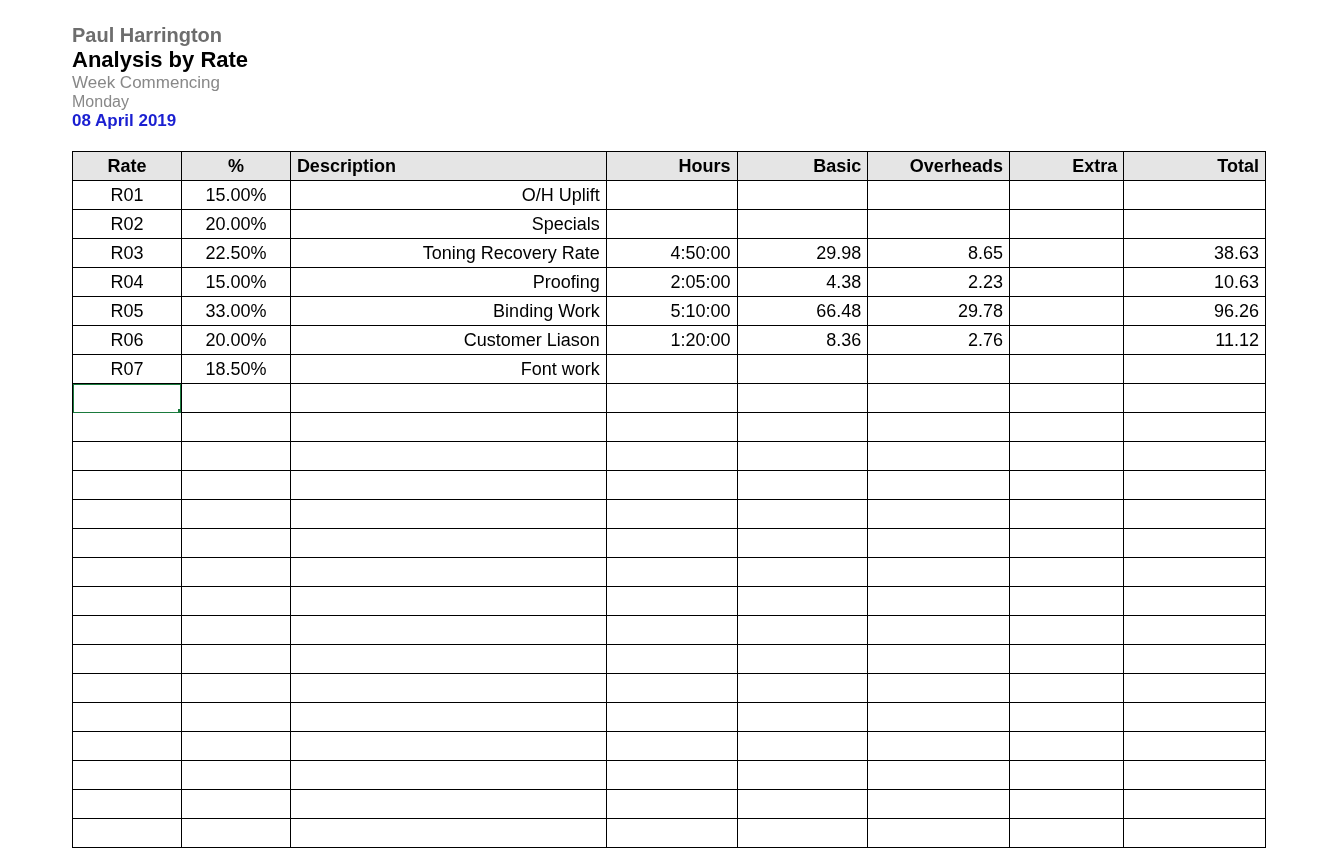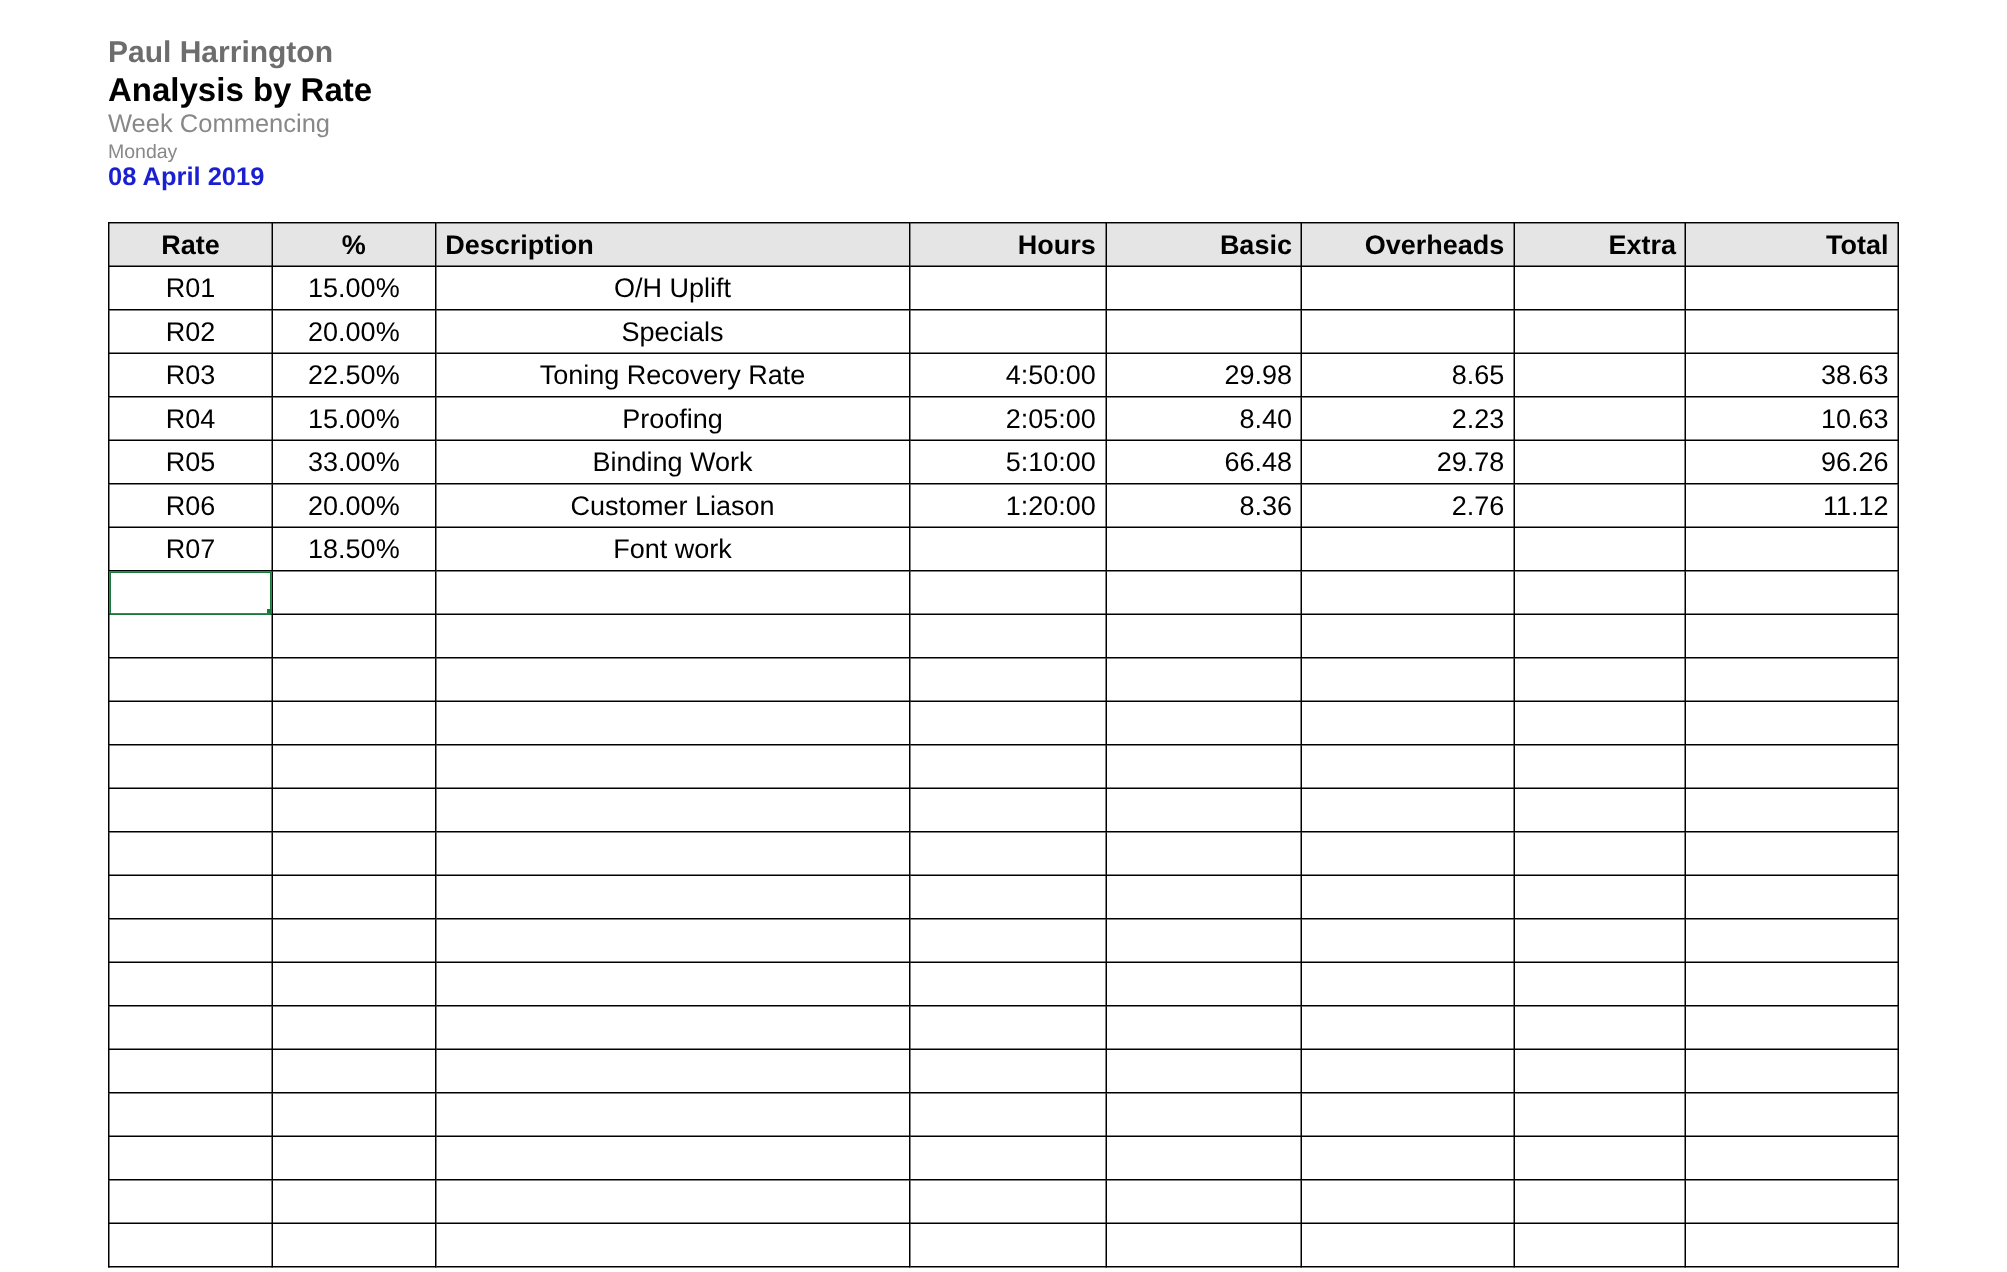--- a/index.html
+++ b/index.html
@@ -33,21 +33,21 @@
     color: #000;
     flex: 1;
   }
   .week-label {
     color: #888;
     font-size: 17px;
     margin-right: 8px;
   }
   .week-day {
     color: #888;
-    font-size: 13px;
+    font-size: 16px;
     margin-right: 40px;
   }
   .week-date {
     color: #1a1fd1;
     font-weight: bold;
     font-size: 17px;
   }
 
   table.sheet {
     border-collapse: collapse;
@@ -75,21 +75,21 @@
   col.c-basic { width: 120px; }
   col.c-over  { width: 130px; }
   col.c-extra { width: 105px; }
   col.c-total { width: 130px; }
 
   th.h-rate, th.h-pct { text-align: center; }
   th.h-desc { text-align: left; }
   th.h-hours, th.h-basic, th.h-over, th.h-extra, th.h-total { text-align: right; }
 
   td.c-rate, td.c-pct { text-align: center; }
-  td.c-desc { text-align: center; }
+  td.c-desc { text-align: right; }
   td.c-hours, td.c-basic, td.c-over, td.c-extra, td.c-total { text-align: right; }
 
   tr.selected td.c-rate {
     outline: 1px solid #1a7a3d;
     outline-offset: -1px;
     position: relative;
   }
   tr.selected td.c-rate::after {
     content: "";
     position: absolute;
@@ -180,21 +180,21 @@
           <td class="c-basic">29.98</td>
           <td class="c-over">8.65</td>
           <td class="c-extra"></td>
           <td class="c-total">38.63</td>
         </tr>
         <tr>
           <td class="c-rate">R04</td>
           <td class="c-pct">15.00%</td>
           <td class="c-desc">Proofing</td>
           <td class="c-hours">2:05:00</td>
-          <td class="c-basic">8.40</td>
+          <td class="c-basic">4.38</td>
           <td class="c-over">2.23</td>
           <td class="c-extra"></td>
           <td class="c-total">10.63</td>
         </tr>
         <tr>
           <td class="c-rate">R05</td>
           <td class="c-pct">33.00%</td>
           <td class="c-desc">Binding Work</td>
           <td class="c-hours">5:10:00</td>
           <td class="c-basic">66.48</td>

